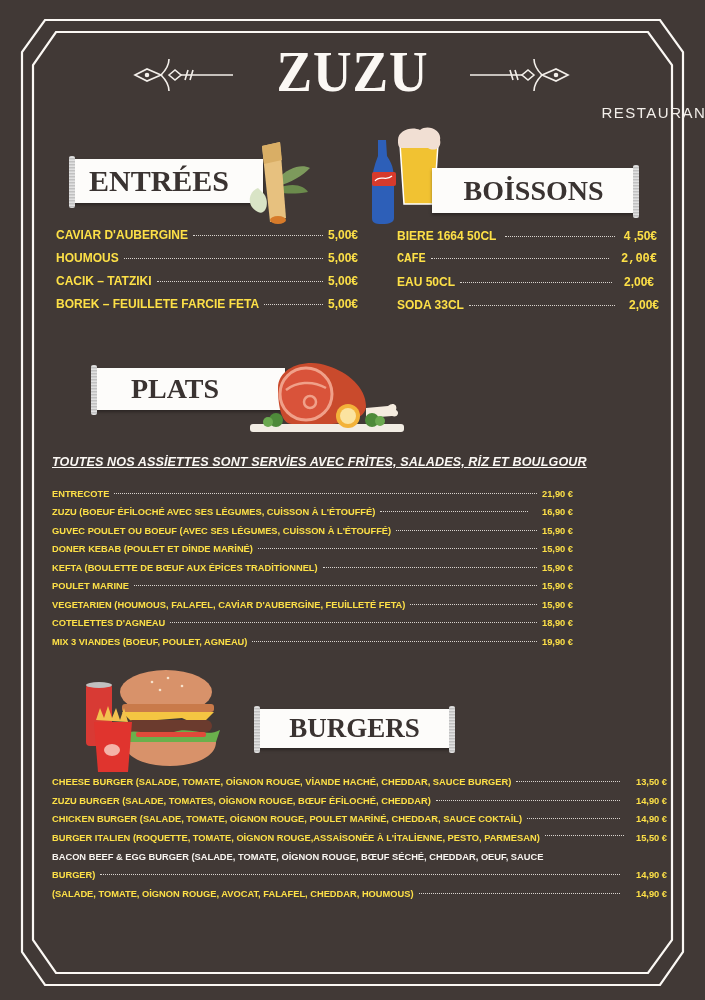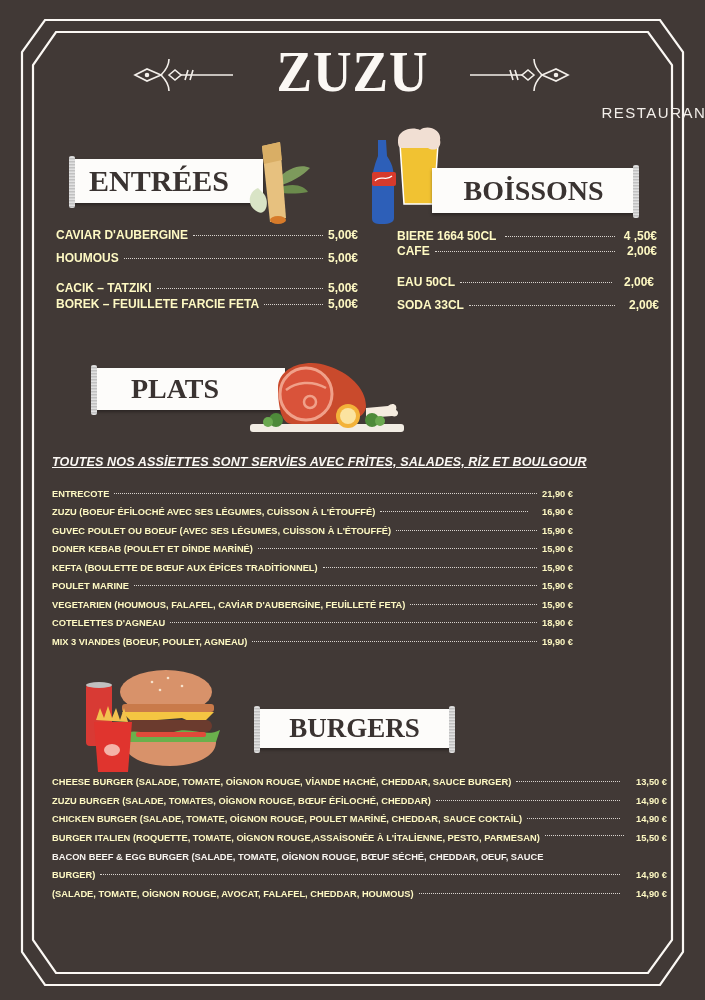--- a/index.html
+++ b/index.html
@@ -29,21 +29,21 @@
   }
   .banner .roll {
     position: absolute; top: -3px; bottom: -5px; width: 6px;
     background: repeating-linear-gradient(180deg,#c9c9c9 0,#e8e8e8 2px,#9a9a9a 3px);
     border-radius: 2px;
   }
   .banner .roll.l { left: -4px; }
   .banner .roll.r { right: -4px; }
   .item {
     position: absolute; display: flex; align-items: baseline;
-    font-weight: bold; white-space: nowrap; color: #fef9c3;
+    font-weight: bold; white-space: nowrap; color: #fde047;
   }
   .item .name { flex: 0 0 auto; }
   .item .dots {
     flex: 1 1 auto; border-bottom: 1px dotted #d9d4cf; margin: 0 5px; transform: translateY(-3px); min-width: 8px;
   }
   .item .price { flex: 0 0 auto; }
   .sm .item { font-size: 12px; }
   .xs .item { font-size: 9.3px; }
   .plats-note {
     position: absolute; left: 52px; top: 455px; font-size: 12.6px; font-weight: bold; font-style: italic;
@@ -99,21 +99,21 @@
   <div class="item" style="left:56px;top:228px;width:302px;">
     <span class="name">CAVIAR D'AUBERGINE</span>
       <span class="dots"></span>
       <span class="price">5,00€</span>
   </div>
   <div class="item" style="left:56px;top:251px;width:302px;">
     <span class="name">HOUMOUS</span>
       <span class="dots"></span>
       <span class="price">5,00€</span>
   </div>
-  <div class="item" style="left:56px;top:274px;width:302px;margin-top:7px;">
+  <div class="item" style="left:56px;top:274px;width:302px;">
     <span class="name">CACIK – TATZIKI</span>
       <span class="dots"></span>
       <span class="price">5,00€</span>
   </div>
   <div class="item" style="left:56px;top:297px;width:302px;">
     <span class="name">BOREK – FEUILLETE FARCIE FETA</span>
       <span class="dots"></span>
       <span class="price">5,00€</span>
   </div>
 </div>
@@ -128,21 +128,21 @@
 <div class="banner" style="left:432px;top:158px;width:203px;height:45px;font-size:28px;margin-top:10px;">
   <span class="roll r"></span>
   <span>BOİSSONS</span>
 </div>
 <div class="sm">
   <div class="item" style="left:397px;top:229px;width:260px;">
     <span class="name">BIERE 1664 50CL</span>
       <span class="dots" style="margin-left:9px;margin-right:9px;"></span>
       <span class="price">4 ,50€</span>
   </div>
-  <div class="item" style="left:397px;top:244px;width:260px;">
+  <div class="item" style="left:397px;top:252px;width:260px;font-family:Liberation Mono, monospace;">
     <span class="name">CAFE</span>
       <span class="dots" style="margin-right:12px;"></span>
       <span class="price">2,00€</span>
   </div>
   <div class="item" style="left:397px;top:275px;width:257px;">
     <span class="name">EAU 50CL</span>
       <span class="dots" style="margin-right:12px;"></span>
       <span class="price">2,00€</span>
   </div>
   <div class="item" style="left:397px;top:298px;width:262px;">

